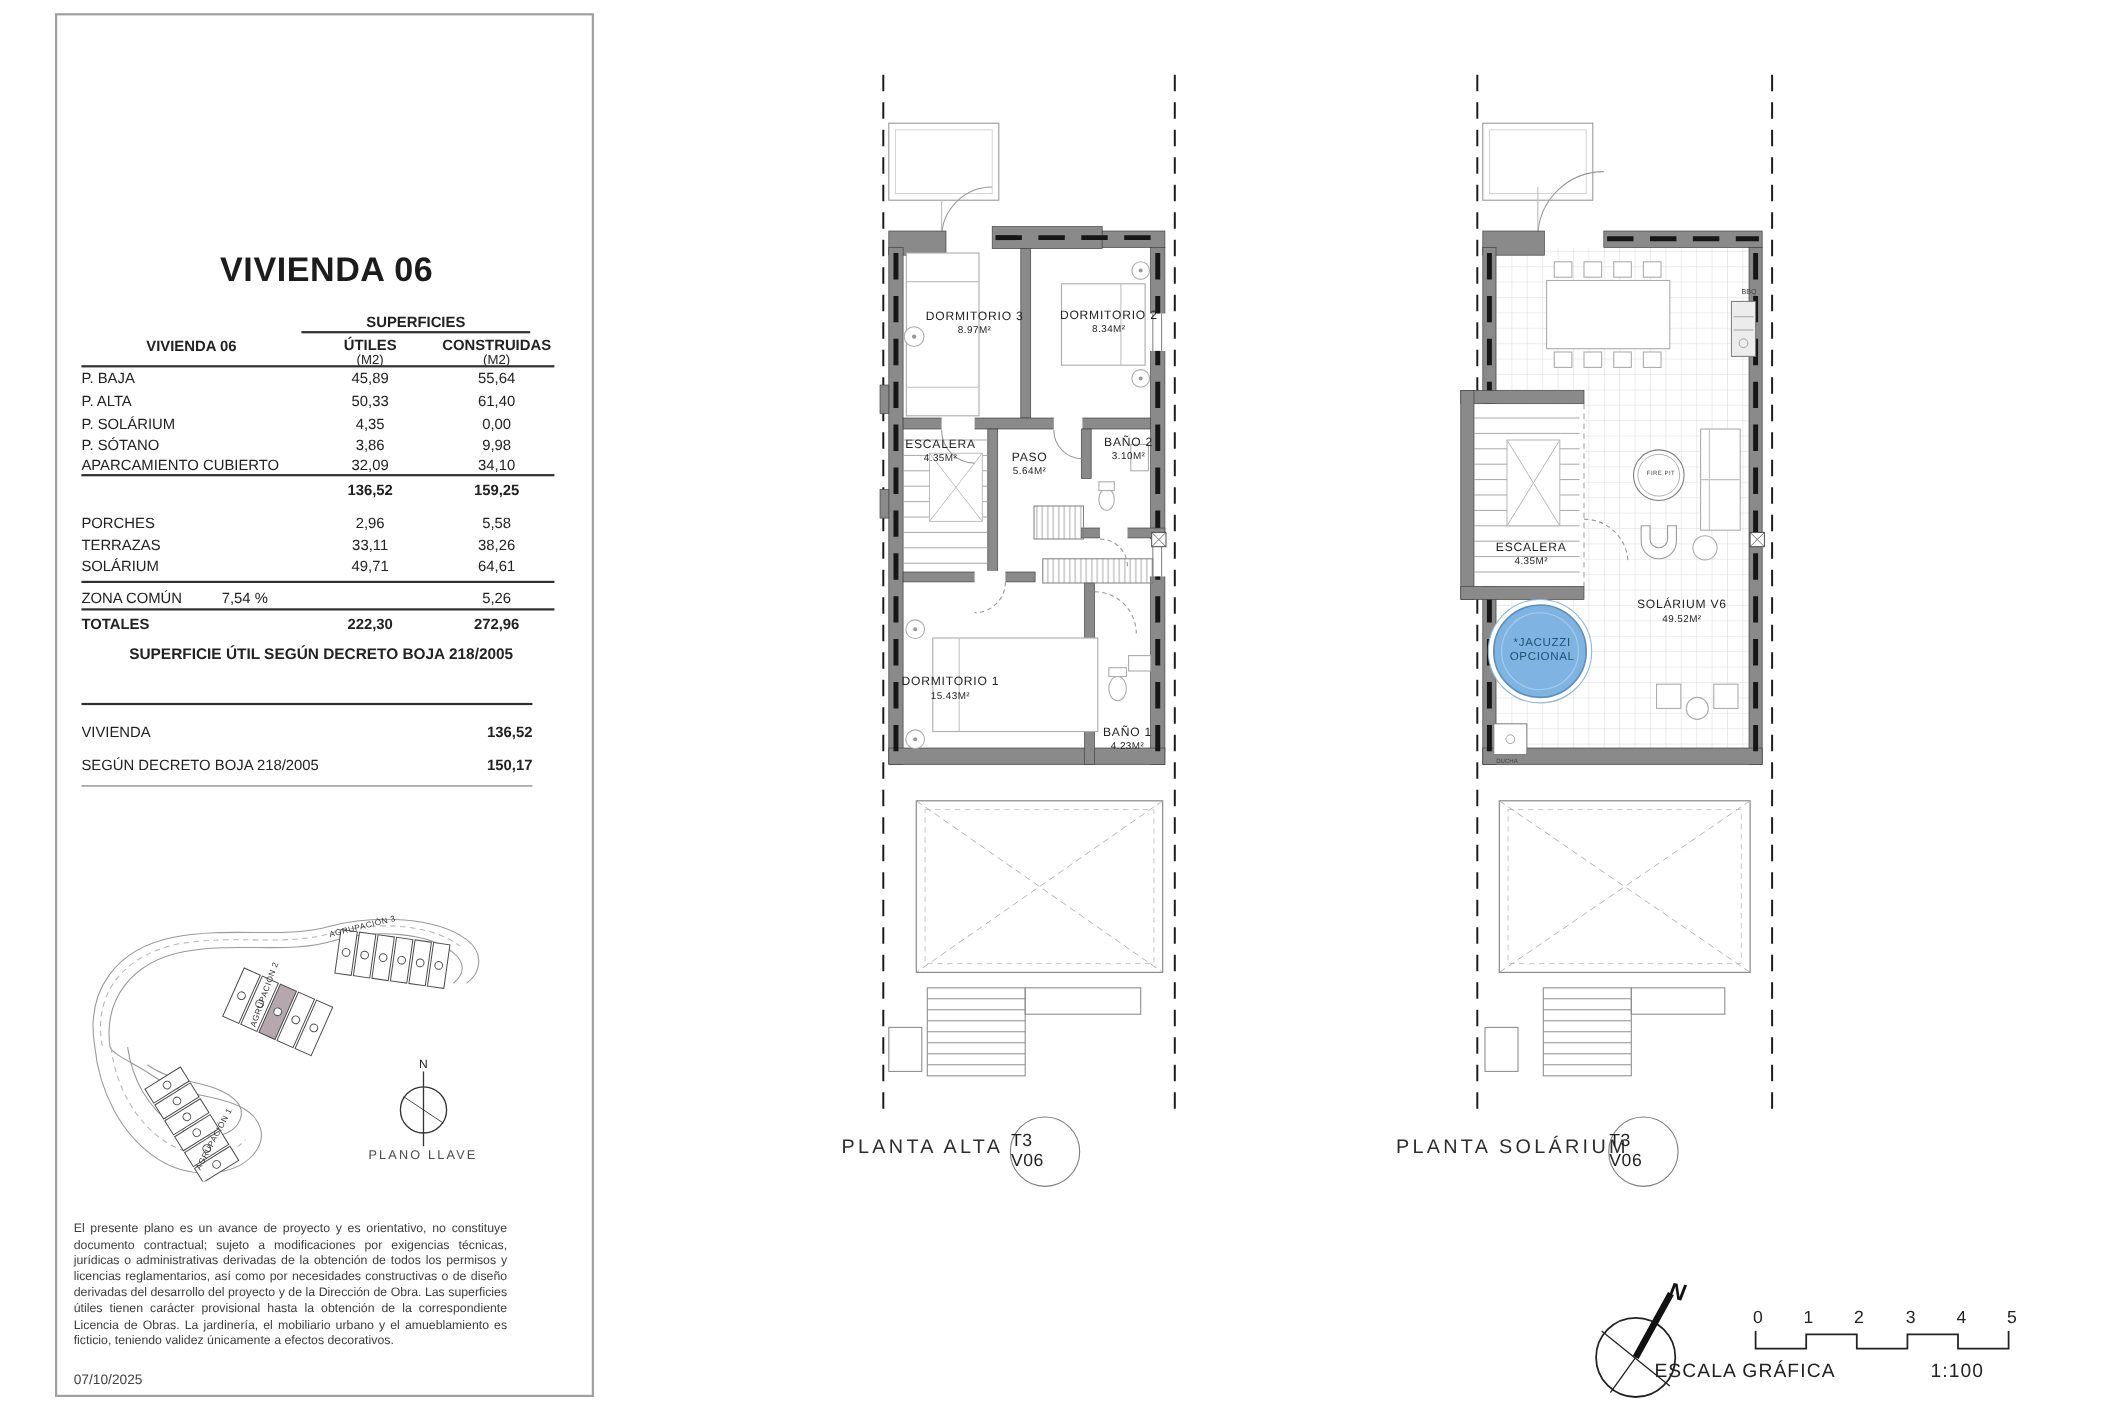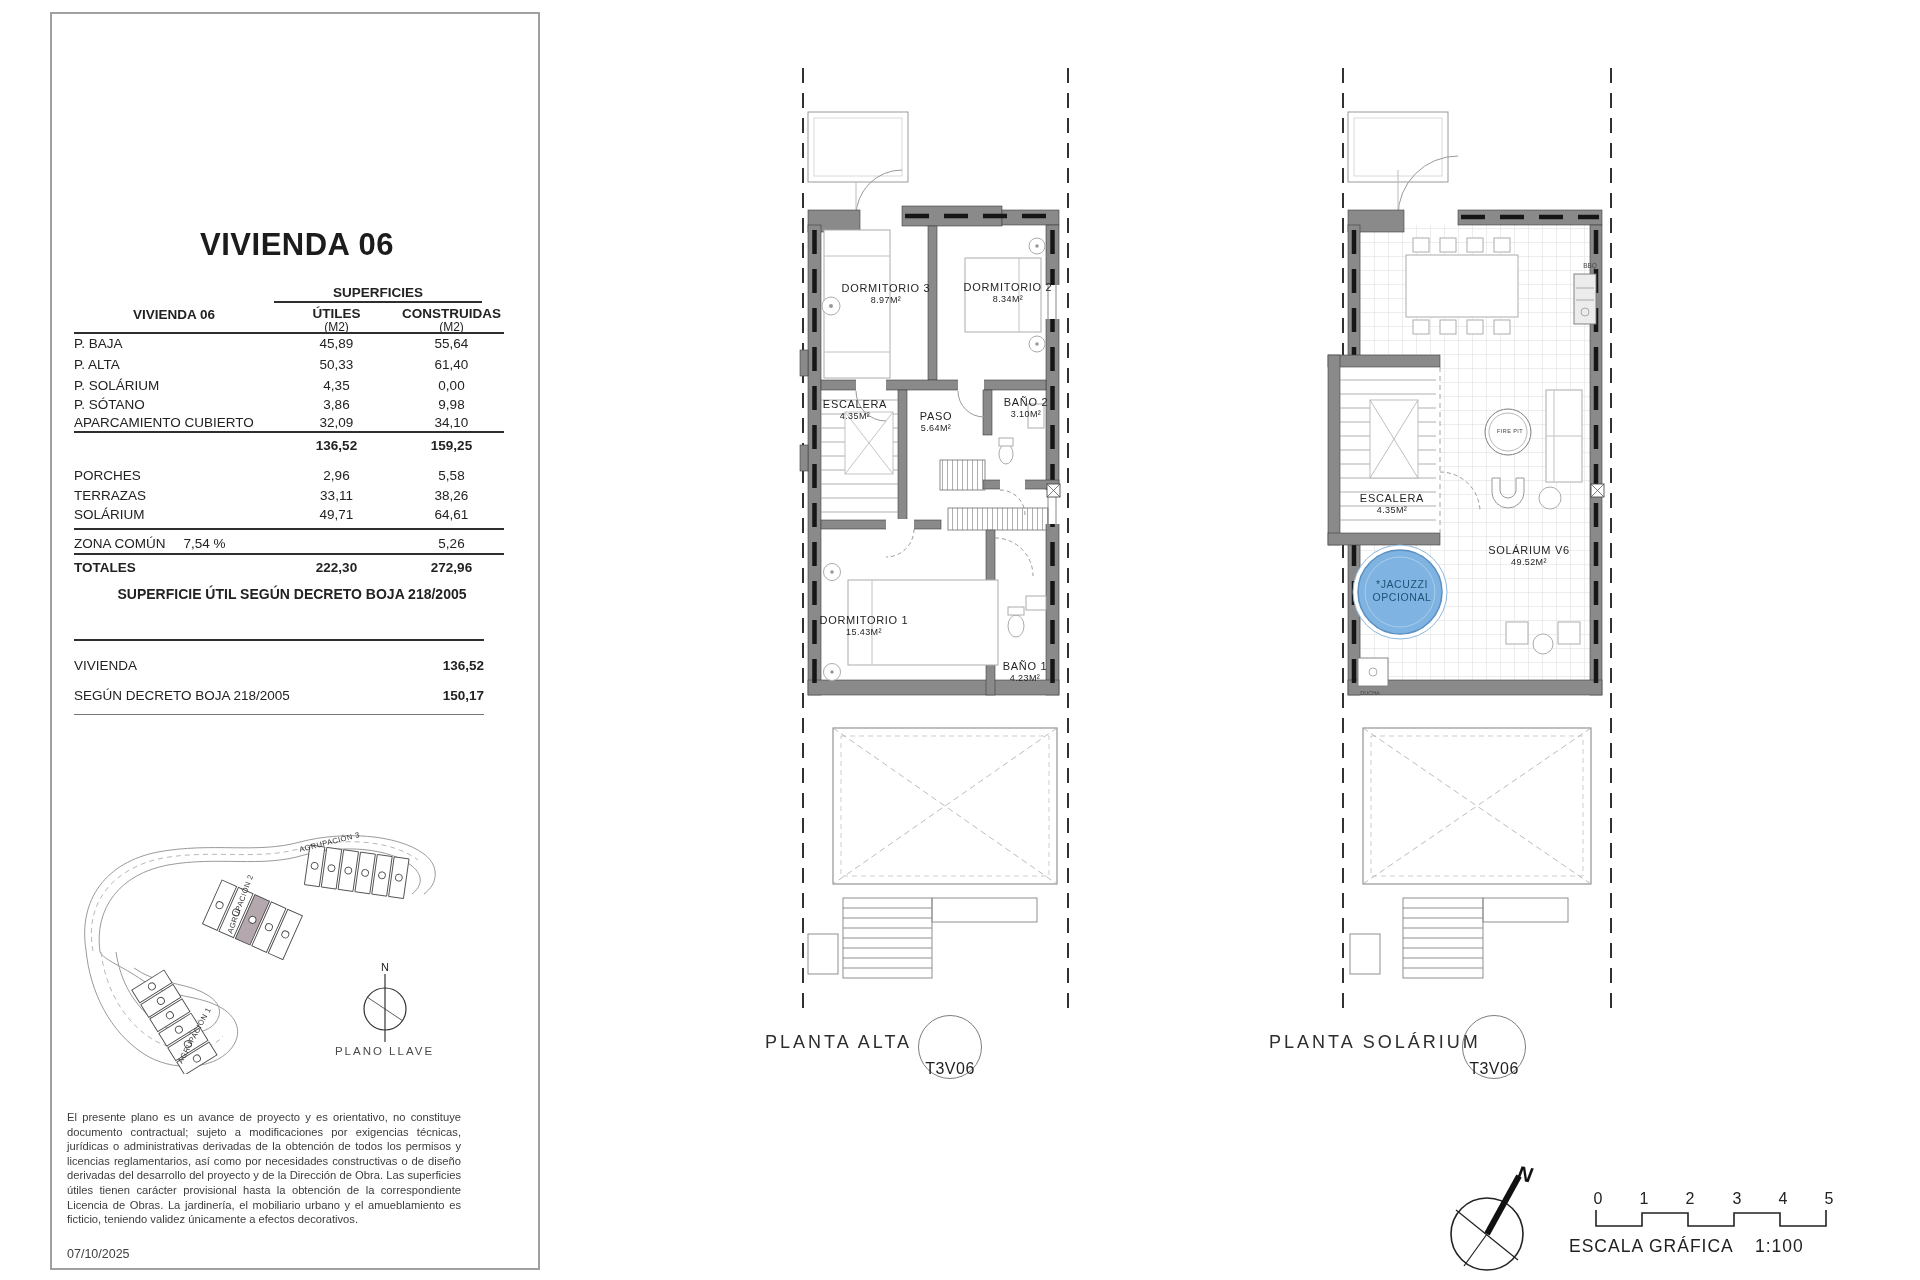--- a/index.html
+++ b/index.html
@@ -25,21 +25,21 @@
   .disclaimer{left:15px;top:1096px;width:394px;font-size:11.2px;line-height:14.6px;text-align:justify;color:#3c3c3c}
   .date{left:15px;top:1233px;font-size:12.5px;color:#404040}
   .keycap{left:270px;top:1031px;width:125px;text-align:center;font-size:11.5px;letter-spacing:2px;color:#4a4a4a}
   
   .rl{position:absolute;width:140px;text-align:center;line-height:12px;color:#242424}
   .rl .nm{display:block;font-size:11px;letter-spacing:0.7px}
   .rl .ar{display:block;font-size:9px;letter-spacing:0.4px}
   .microlbl{position:absolute;text-align:center;color:#444}
   .jacz{position:absolute;left:1332px;top:578px;width:140px;text-align:center;line-height:13px;color:#1f5276;font-size:10.5px;letter-spacing:0.6px}
   .plancap{position:absolute;top:1032px;font-size:18px;letter-spacing:3px;color:#2d2d2d;white-space:nowrap}
-  .badge{position:absolute;top:1015px;width:62px;height:62px;border:1.3px solid #7d7d7d;border-radius:50%;display:flex;flex-direction:row;align-items:flex-end;justify-content:center;color:#1f1f1f}
+  .badge{position:absolute;top:1015px;width:62px;height:62px;border:1.3px solid #7d7d7d;border-radius:50%;display:flex;flex-direction:column;align-items:flex-start;justify-content:center;color:#1f1f1f}
   .badge span{font-size:16px;line-height:18px;letter-spacing:0.5px}
   
   .ticknum{position:absolute;top:1190px;width:22px;text-align:center;font-size:16px;color:#222}
   .scalecap{position:absolute;top:1236px;font-size:17.5px;letter-spacing:1px;color:#222}
   
   .wall{fill:#8a8a8a;stroke:#3f3f3f;stroke-width:0.6}
   .ins{stroke:#161616;stroke-width:4.5;stroke-dasharray:24 15;fill:none}
   .fur{fill:#fff;stroke:#acacac;stroke-width:1}
   .thin{stroke:#9a9a9a;fill:none;stroke-width:1}
   .dashline{stroke:#1c1c1c;stroke-width:1.8;stroke-dasharray:15 10;fill:none}
@@ -102,21 +102,21 @@
     <span class="tc2">38,26</span>
   </div>
   <div class="abs trow" style="top:493px">
     <span class="tl">SOLÁRIUM</span>
     <span class="tc">49,71</span>
     <span class="tc2">64,61</span>
   </div>
 
   <div class="abs rule" style="left:22px;top:514px;width:430px"></div>
   <div class="abs trow" style="top:522px">
-    <span class="tl"><span>ZONA COMÚN</span><span style="margin-left:18px">7,54 %</span></span>
+    <span class="tl"><span>ZONA COMÚN</span><span style="margin-left:36px">7,54 %</span></span>
     <span class="tc"></span>
     <span class="tc2">5,26</span>
   </div>
   <div class="abs rule" style="left:22px;top:539px;width:430px"></div>
   <div class="abs trow" style="top:546px">
     <span class="tl b">TOTALES</span>
     <span class="tc b">222,30</span>
     <span class="tc2 b">272,96</span>
   </div>
 
@@ -515,14 +515,14 @@
 
 <span class="ticknum" style="left:1587px">0</span>
 <span class="ticknum" style="left:1633px">1</span>
 <span class="ticknum" style="left:1679px">2</span>
 <span class="ticknum" style="left:1726px">3</span>
 <span class="ticknum" style="left:1772px">4</span>
 <span class="ticknum" style="left:1818px">5</span>
 <svg class="abs" style="left:1594px;top:1208px" width="238" height="22" viewBox="0 0 238 22">
   <path d="M2,2 L2,18 L48,18 L48,5 L94,5 L94,18 L140,18 L140,5 L186,5 L186,18 L232,18 L232,2" fill="none" stroke="#222" stroke-width="1.6"></path>
 </svg>
-<span class="scalecap" style="left:1569px">ESCALA GRÁFICA</span>
+<span class="scalecap" style="left:1504px">ESCALA GRÁFICA</span>
 <span class="scalecap" style="left:1755px">1:100</span>
 
 </body></html>

